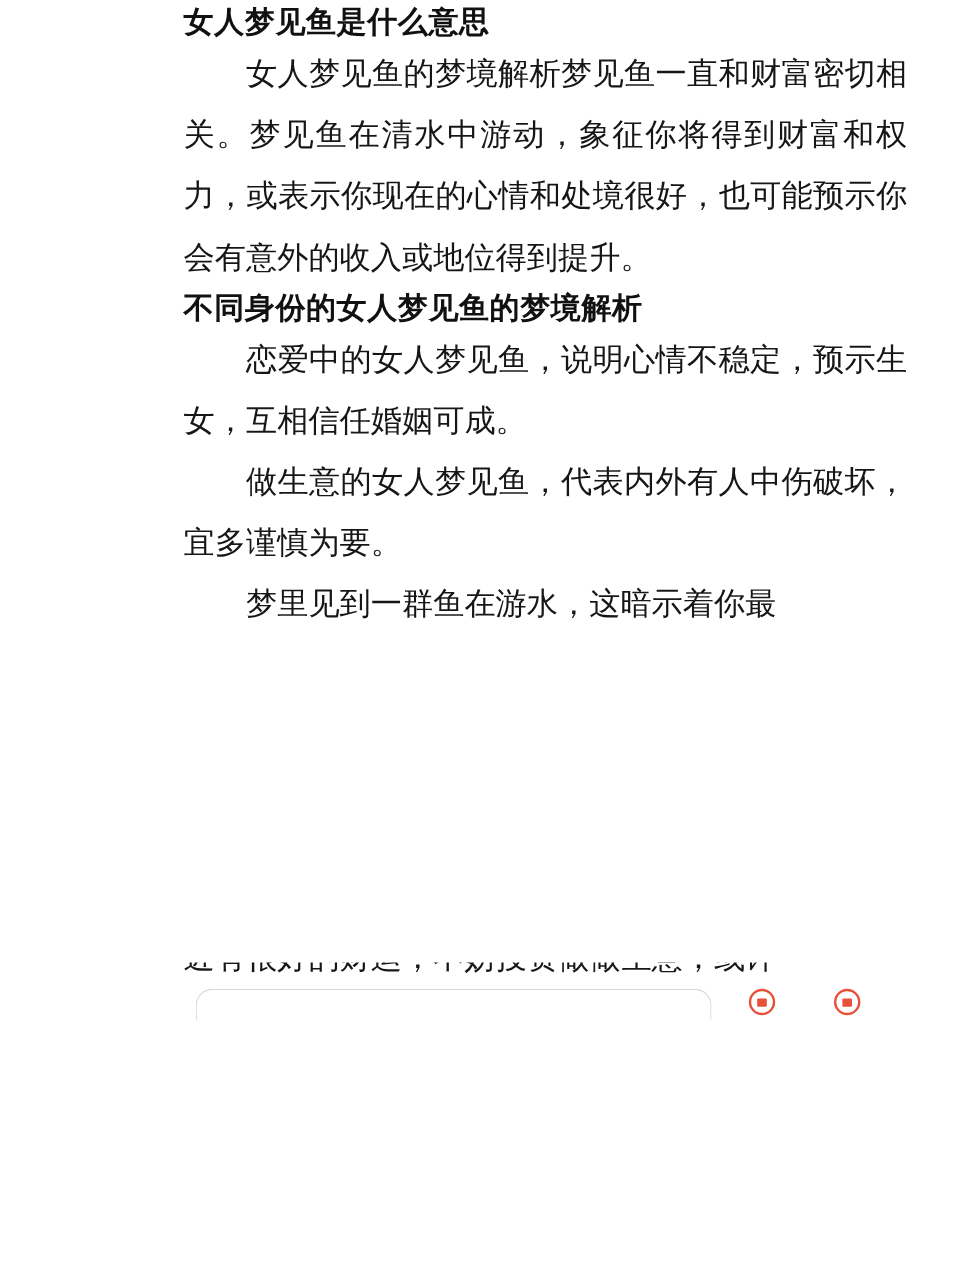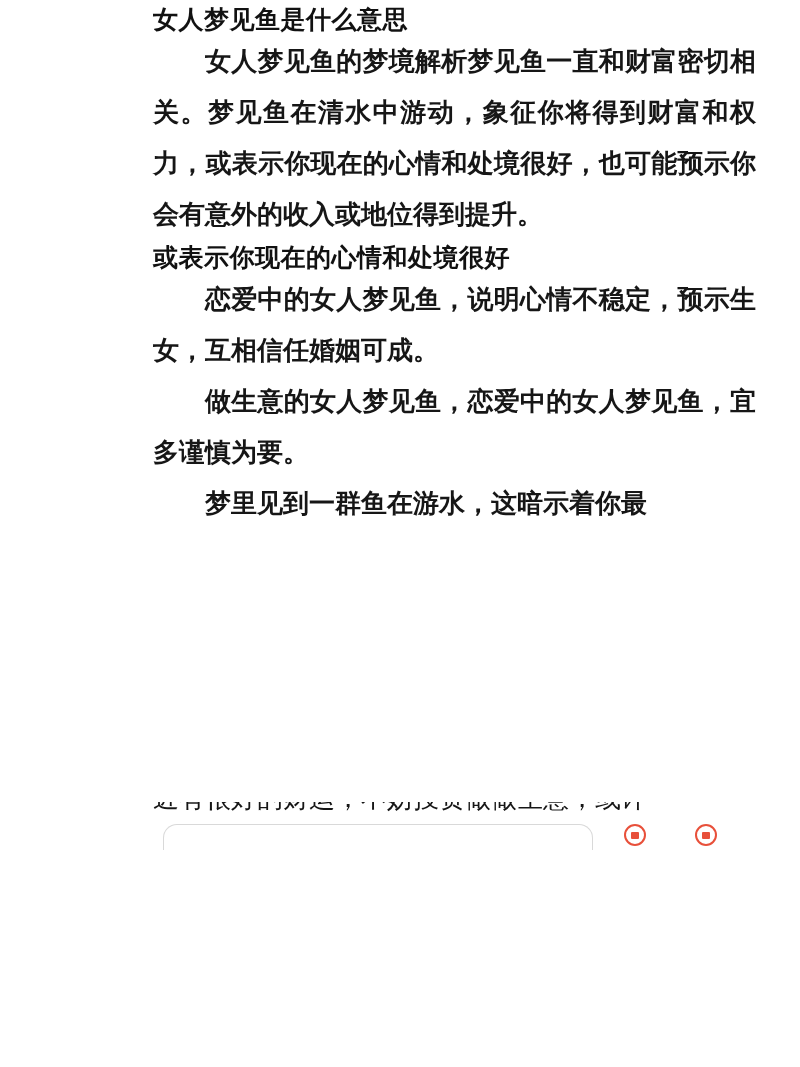--- a/index.html
+++ b/index.html
@@ -43,21 +43,20 @@
     font-family: "Liberation Sans", sans-serif;
     font-size: 26px;
     line-height: 51px;
     margin: 0;
     padding: 0;
     text-indent: 52px;
     color: #161616;
     letter-spacing: 0px;
     text-align: justify;
     text-justify: inter-ideograph;
-    font-weight: bold;
   }
   .para-first { margin-top: 12px; }
   .para-tight { margin-top: 0px; }
   
   .bottom-strip {
     position: absolute;
     left: 0;
     bottom: 0;
     width: 800px;
     height: 30px;
@@ -118,24 +117,24 @@
 <body>
 
 <div class="page">
 
   <div class="article">
 
     <h2 class="section-heading heading-1">女人梦见鱼是什么意思</h2>
 
     <p class="para para-first">女人梦见鱼的梦境解析梦见鱼一直和财富密切相关。梦见鱼在清水中游动，象征你将得到财富和权力，或表示你现在的心情和处境很好，也可能预示你会有意外的收入或地位得到提升。</p>
 
-    <h2 class="section-heading heading-2">或表示你现在的心情和处境很好</h2>
+    <h2 class="section-heading heading-2">不同身份的女人梦见鱼的梦境解析</h2>
 
     <p class="para para-tight">恋爱中的女人梦见鱼，说明心情不稳定，预示生女，互相信任婚姻可成。</p>
-    <p class="para para-tight">做生意的女人梦见鱼，恋爱中的女人梦见鱼，宜多谨慎为要。</p>
+    <p class="para para-tight">做生意的女人梦见鱼，代表内外有人中伤破坏，宜多谨慎为要。</p>
 
 
     <p class="para para-first">梦里见到一群鱼在游水，这暗示着你最</p>
 
   </div>
 
   <div class="fade-row">
     <p class="clip-text">近有很好的财运，不妨投资做做生意，或许</p>
   </div>
 

